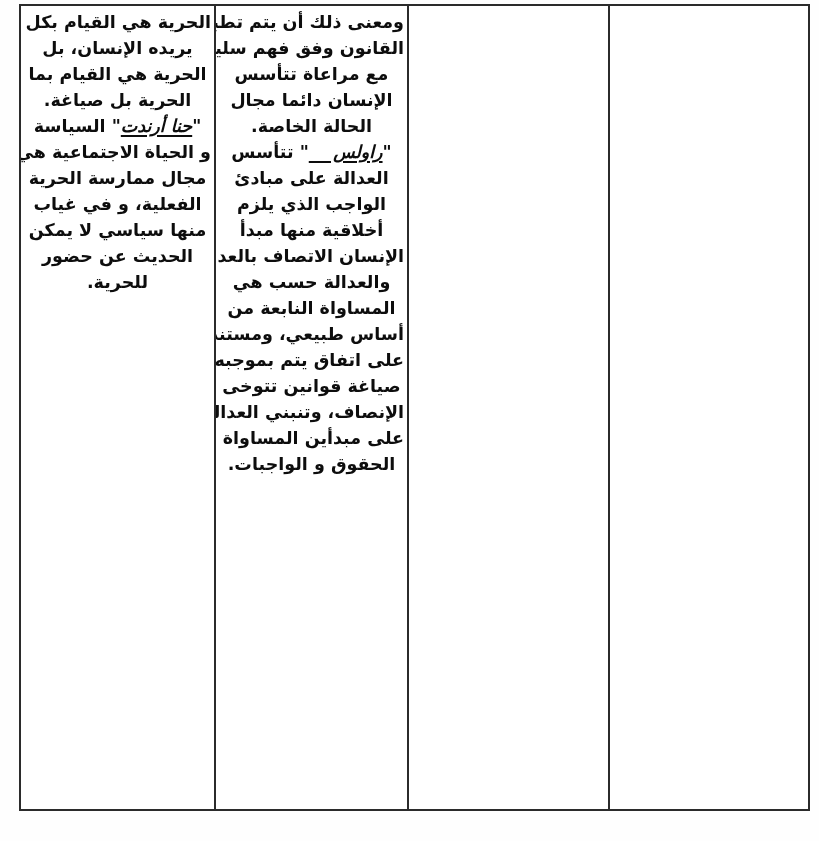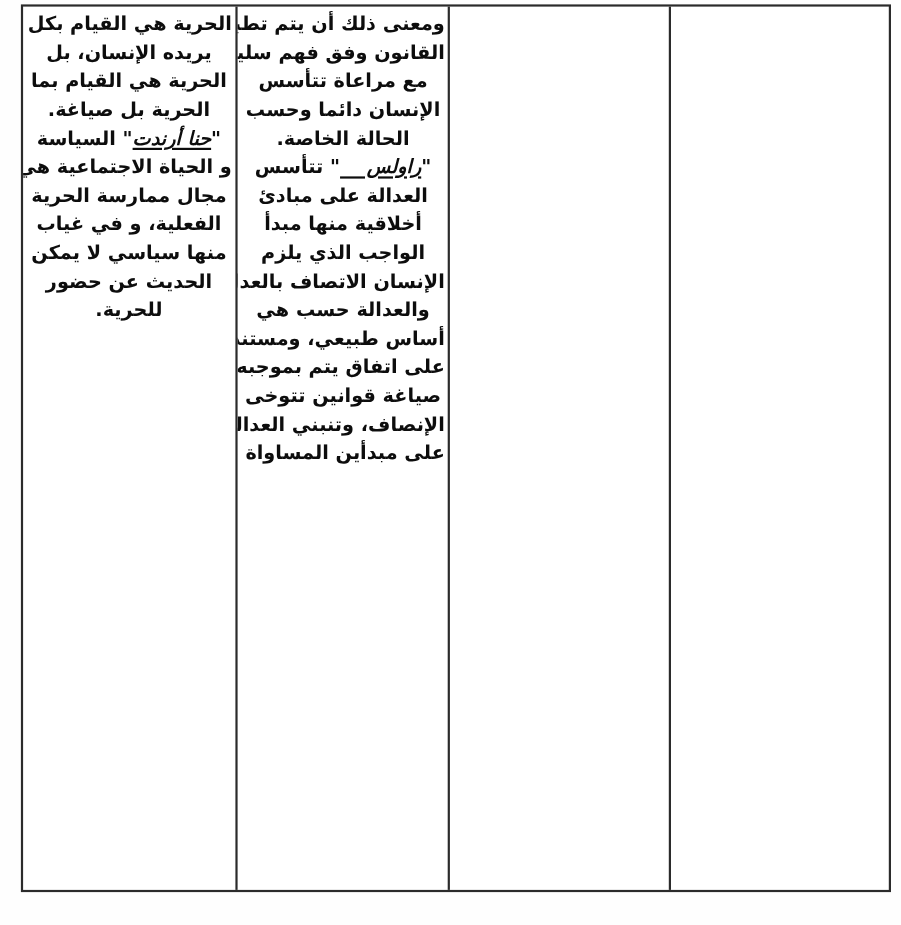--- a/index.html
+++ b/index.html
@@ -74,30 +74,32 @@
         <div class="line">مجال ممارسة الحرية</div>
         <div class="line">الفعلية، و في غياب</div>
         <div class="line">منها سياسي لا يمكن</div>
         <div class="line">الحديث عن حضور</div>
         <div class="line">للحرية.</div>
       </div>
     <div class="col col2">
         <div class="line">ومعنى ذلك أن يتم تطبيق</div>
         <div class="line">القانون وفق فهم سليم</div>
         <div class="line">مع مراعاة تتأسس</div>
-        <div class="line">الإنسان دائما وحسب</div>
+        <div class="line">الإنسان دائما مجال</div>
         <div class="line">الحالة الخاصة.</div>
         <div class="line"><span>"</span><span class="underline">راولس&nbsp;&nbsp;&nbsp;&nbsp;</span><span>" تتأسس</span></div>
         <div class="line">العدالة على مبادئ</div>
+        <div class="line">الواجب الذي يلزم</div>
         <div class="line">أخلاقية منها مبدأ</div>
-        <div class="line">الواجب الذي يلزم</div>
         <div class="line">الإنسان الاتصاف بالعدل،</div>
         <div class="line">والعدالة حسب هي</div>
+        <div class="line">المساواة النابعة من</div>
         <div class="line">أساس طبيعي، ومستندة</div>
         <div class="line">على اتفاق يتم بموجبه</div>
         <div class="line">صياغة قوانين تتوخى</div>
         <div class="line">الإنصاف، وتنبني العدالة</div>
         <div class="line">على مبدأين المساواة في</div>
+        <div class="line">الحقوق و الواجبات.</div>
       </div>
     <div class="col col3"></div>
     <div class="col col4"></div>
   </div>
 </div>
 
 </body></html>

